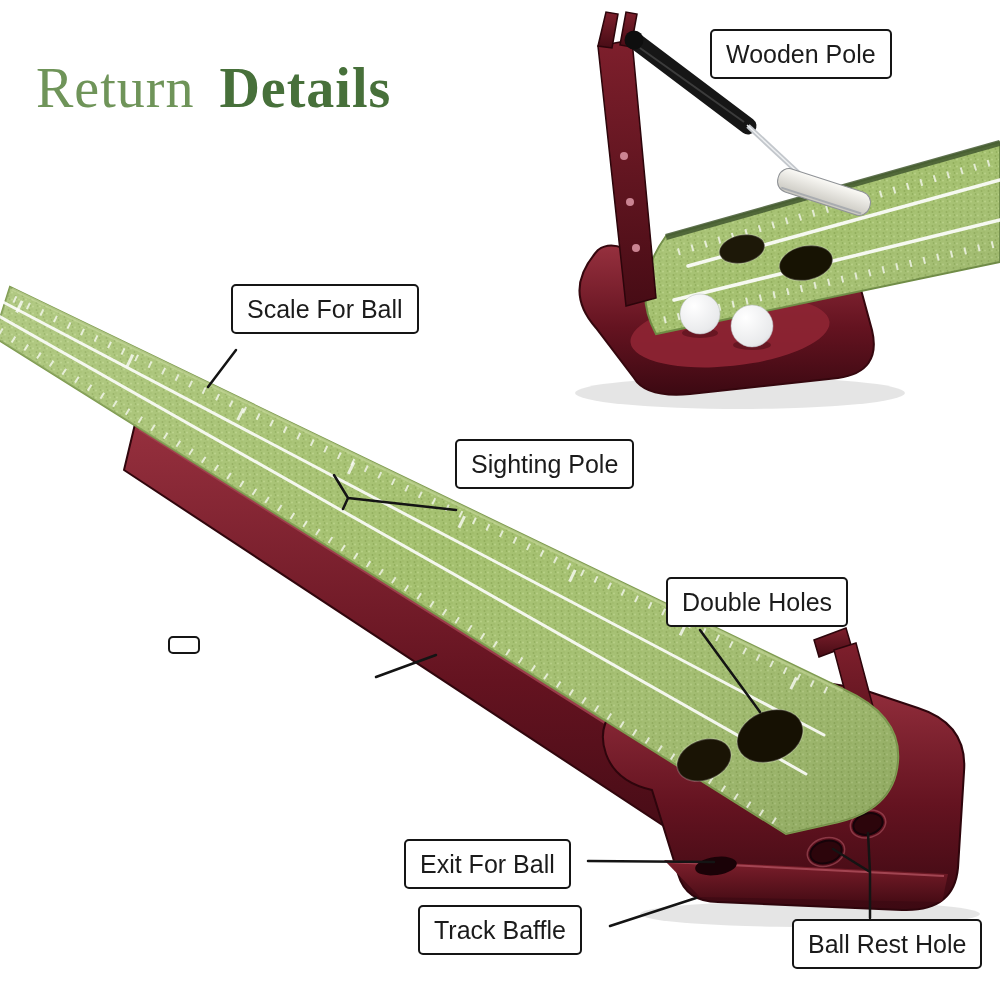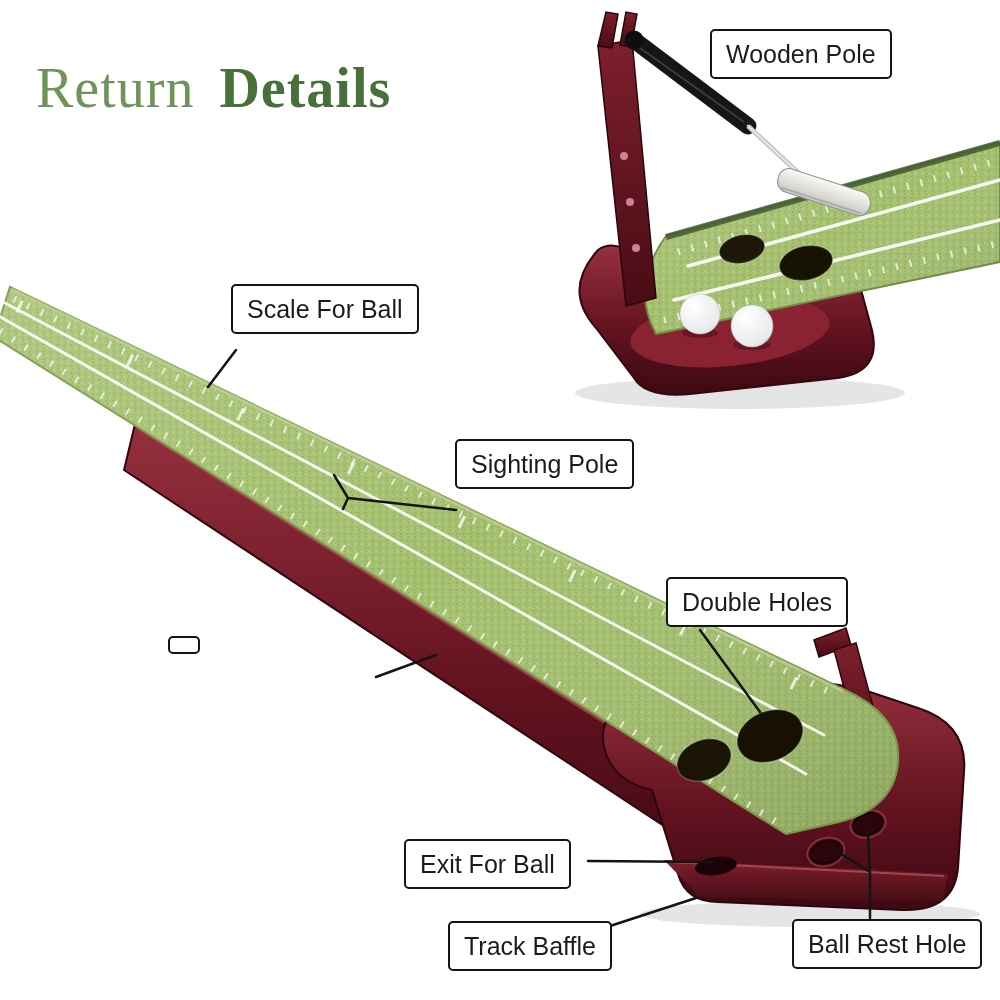--- a/index.html
+++ b/index.html
@@ -21,21 +21,21 @@
     padding:7px 14px;text-align:center;font-size:25px;line-height:1.28;
     color:var(--label-text,#1b1b1b);white-space:nowrap;
   }
   .cl{display:block;}
   #c-wooden-pole{left:710px;top:29px;}
   #c-scale-distance{left:231px;top:284px;}
   #c-sighting-lines{left:455px;top:439px;}
   #c-return-fairway{left:168px;top:636px;}
   #c-double-holes{left:666px;top:577px;}
   #c-exit-ball{left:397px;top:839px;margin-left:7px;}
-  #c-track-baffle{left:448px;top:905px;margin-top:16px;}
+  #c-track-baffle{left:418px;top:905px;}
   #c-ball-rest-hole{left:792px;top:919px;}
 </style>
 </head>
 <body>
 
 <svg id="art" width="1000" height="1000" viewBox="0 0 1000 1000" xmlns="http://www.w3.org/2000/svg">
   <defs>
     <linearGradient id="woodV" x1="0" y1="0" x2="0" y2="1">
       <stop offset="0" stop-color="#96303e"></stop>
       <stop offset=".55" stop-color="#641320"></stop>

